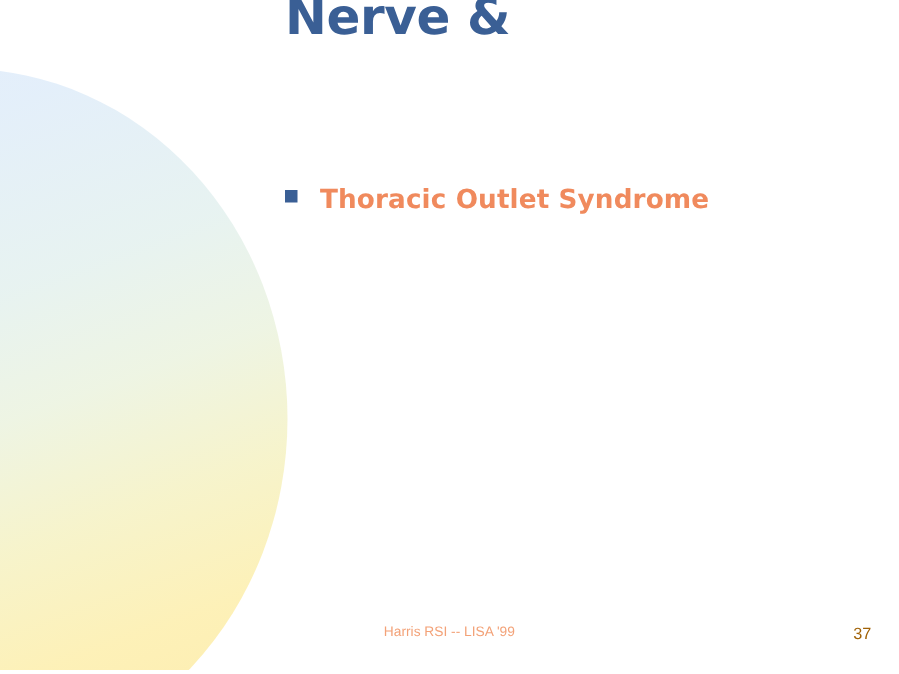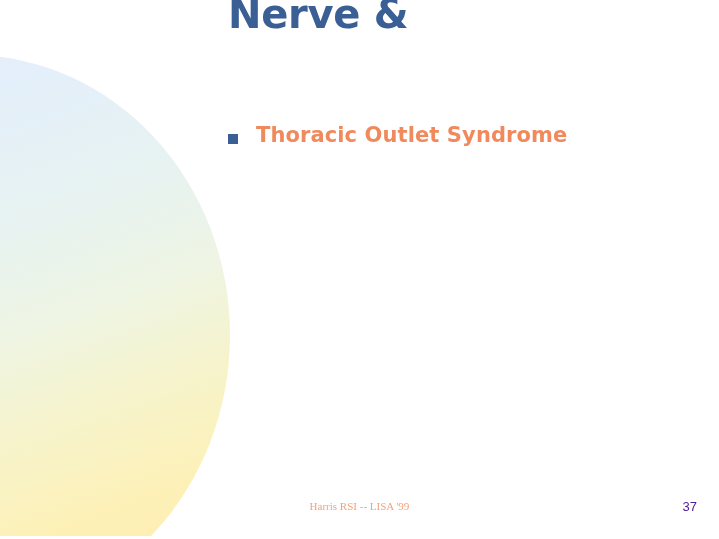--- a/index.html
+++ b/index.html
@@ -69,22 +69,23 @@
     display: block;
   }
   .bullets {
     position: absolute;
     left: 228px;
     top: 124px;
     width: 470px;
   }
   .bullet {
     display: flex;
-    align-items: flex-end;
+    align-items: center;
     margin-bottom: 16px;
+    margin-top: 24px;
   }
   .bullet .marker {
     width: 10px;
     height: 10px;
     background: #3a5f95;
     display: inline-block;
     margin-right: 18px;
     flex: 0 0 auto;
     position: relative;
     top: -3px;
@@ -97,27 +98,27 @@
     letter-spacing: 0.1px;
   }
   .footer-note {
     position: absolute;
     left: 0;
     top: 500px;
     width: 719px;
     text-align: center;
     color: #f3a278;
     font-size: 11px;
-    font-family: Liberation Serif, serif;
+    font-family: Liberation Sans, sans-serif;
   }
   .page-number {
     position: absolute;
     right: 22px;
     top: 499px;
-    color: #4c1d95;
+    color: #a16207;
     font-size: 13px;
     font-family: "Liberation Sans", sans-serif;
   }
 </style>
 </head>
 <body>
 
 <div class="slide">
 
   <div class="bg-shape"></div>

